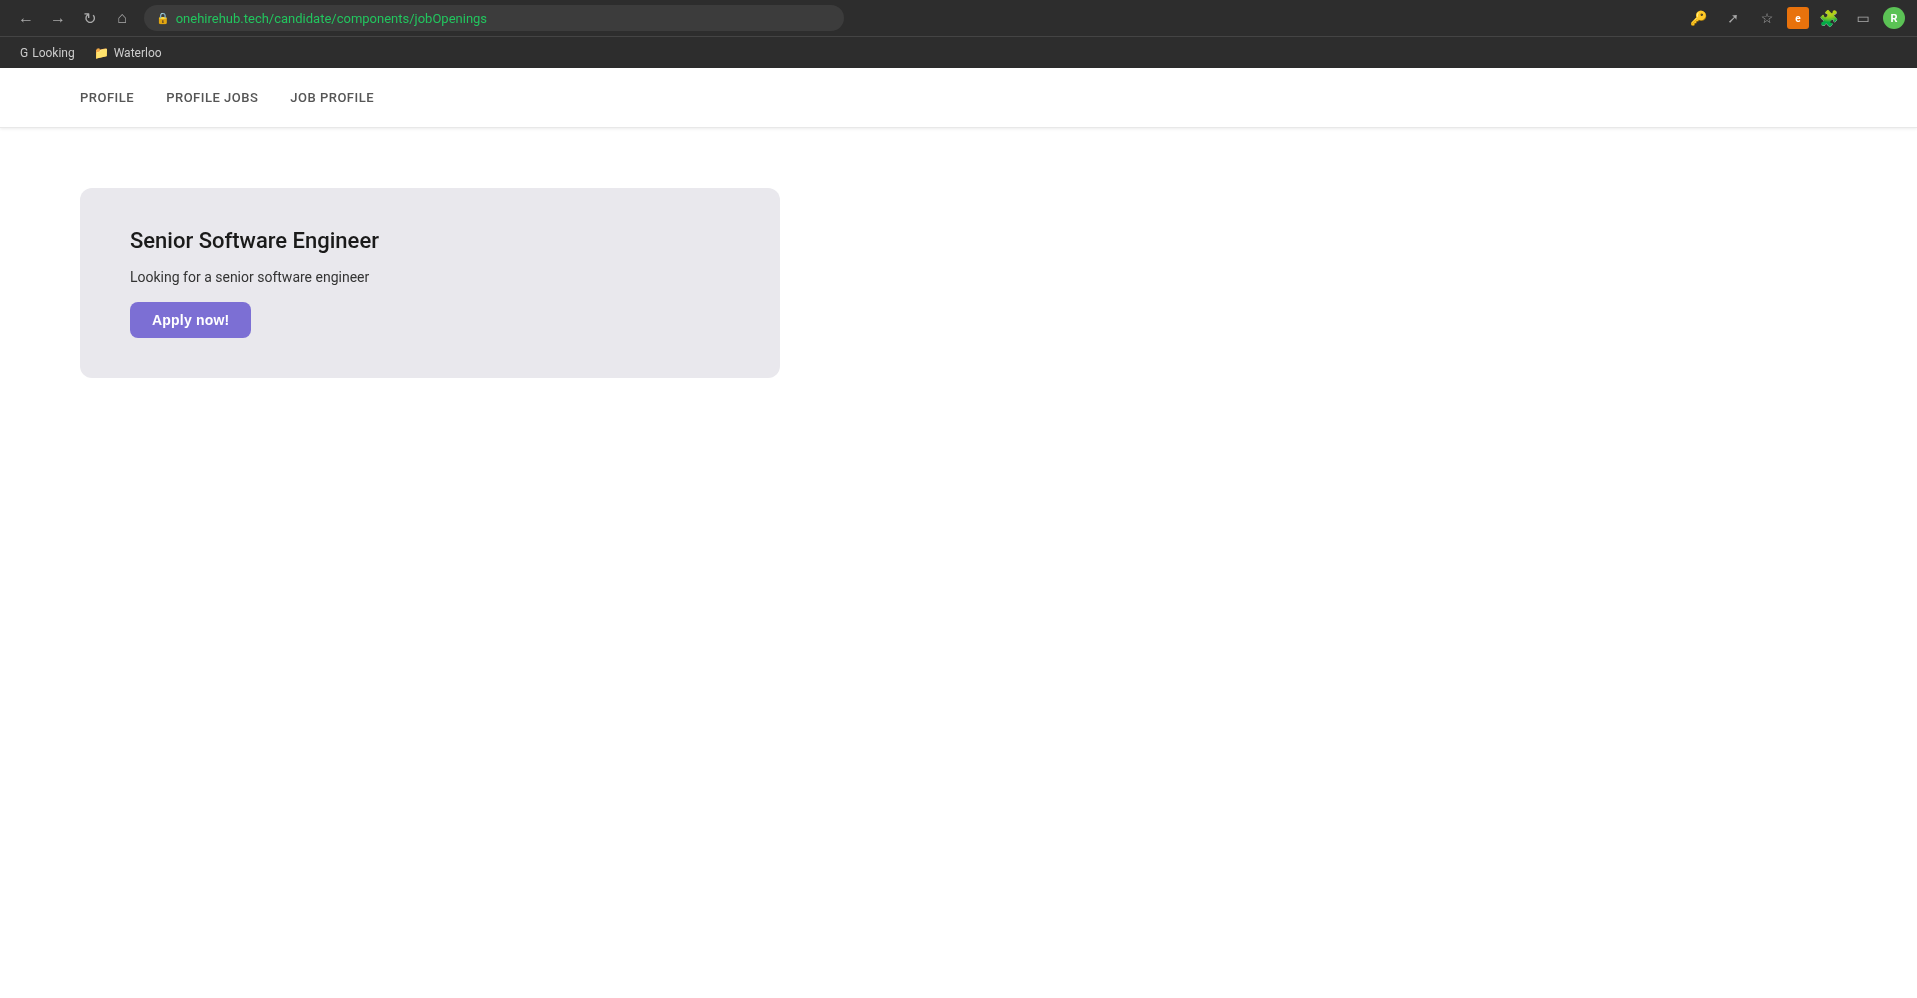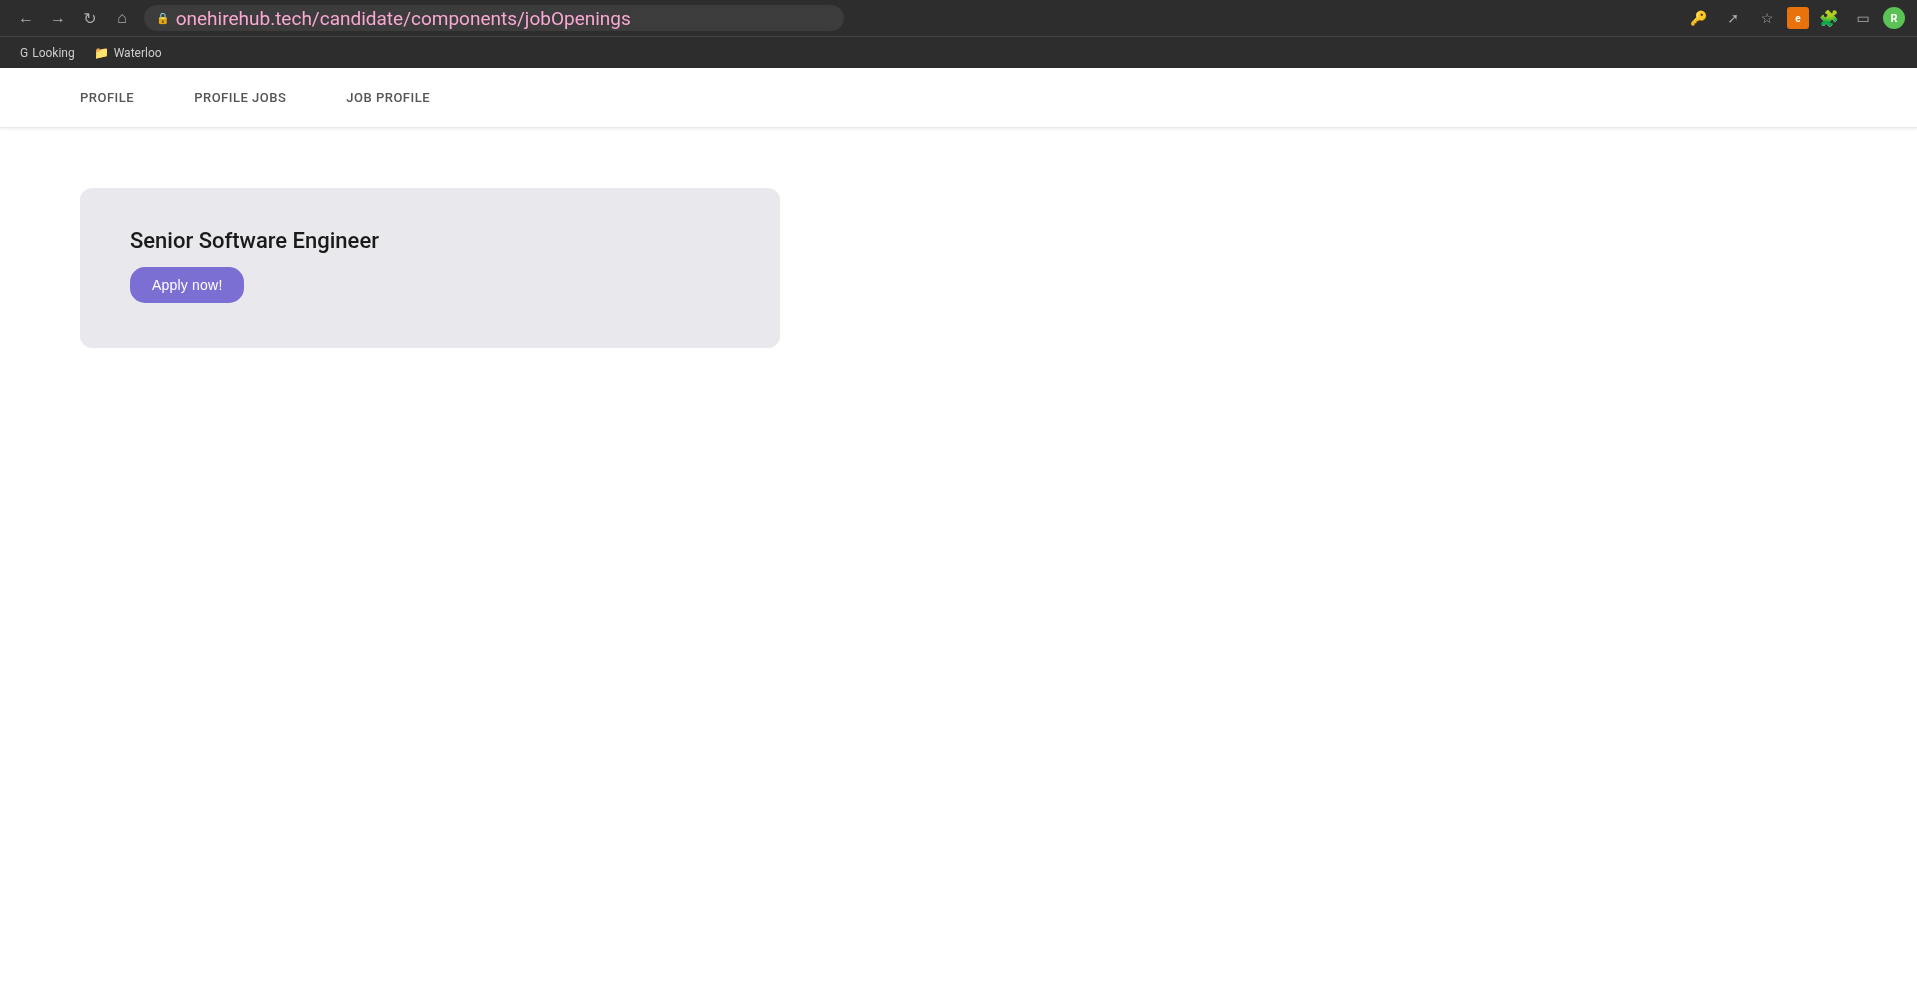--- a/index.html
+++ b/index.html
@@ -56,22 +56,22 @@
       padding: 0 12px;
       gap: 6px;
     }
 
     .address-bar-lock {
       color: #aaa;
       font-size: 11px;
     }
 
     .address-bar-url {
-      color: #f9a8d4;
-      font-size: 19px;
+      color: #22c55e;
+      font-size: 13px;
       flex: 1;
     }
 
     .browser-actions {
       display: flex;
       align-items: center;
       gap: 6px;
       margin-left: auto;
     }
 
@@ -136,21 +136,21 @@
     }
 
     
     .nav-bar {
       background: #fff;
       border-bottom: 1px solid #e8e8e8;
       height: 60px;
       display: flex;
       align-items: center;
       padding: 0 80px;
-      gap: 60px;
+      gap: 32px;
       box-shadow: 0 1px 3px rgba(0,0,0,0.08);
     }
 
     .nav-link {
       font-size: 13px;
       color: #555;
       text-decoration: none;
       letter-spacing: 0.5px;
       font-weight: 500;
       cursor: pointer;
@@ -183,24 +183,24 @@
     .job-description {
       font-size: 14px;
       color: #333;
       line-height: 1.5;
     }
 
     .apply-btn {
       background: #7c6fd4;
       color: #fff;
       border: none;
-      border-radius: 15px;
+      border-radius: 8px;
       padding: 10px 22px;
       font-size: 14px;
-      font-weight: 400;
+      font-weight: 700;
       cursor: pointer;
       width: fit-content;
       letter-spacing: 0.2px;
     }
 
     
     .ext-icon-orange {
       width: 22px;
       height: 22px;
       background: #e8720c;
@@ -265,17 +265,18 @@
 
   <nav class="nav-bar">
     <a class="nav-link">PROFILE</a>
     <a class="nav-link">PROFILE JOBS</a>
     <a class="nav-link">JOB PROFILE</a>
   </nav>
 
   <div class="main-content">
     <div class="job-card">
       <h2 class="job-title">Senior Software Engineer</h2>
+      <p class="job-description">Looking for a senior software engineer</p>
       <button class="apply-btn">Apply now!</button>
     </div>
   </div>
 
 </div>
 
 </body></html>

